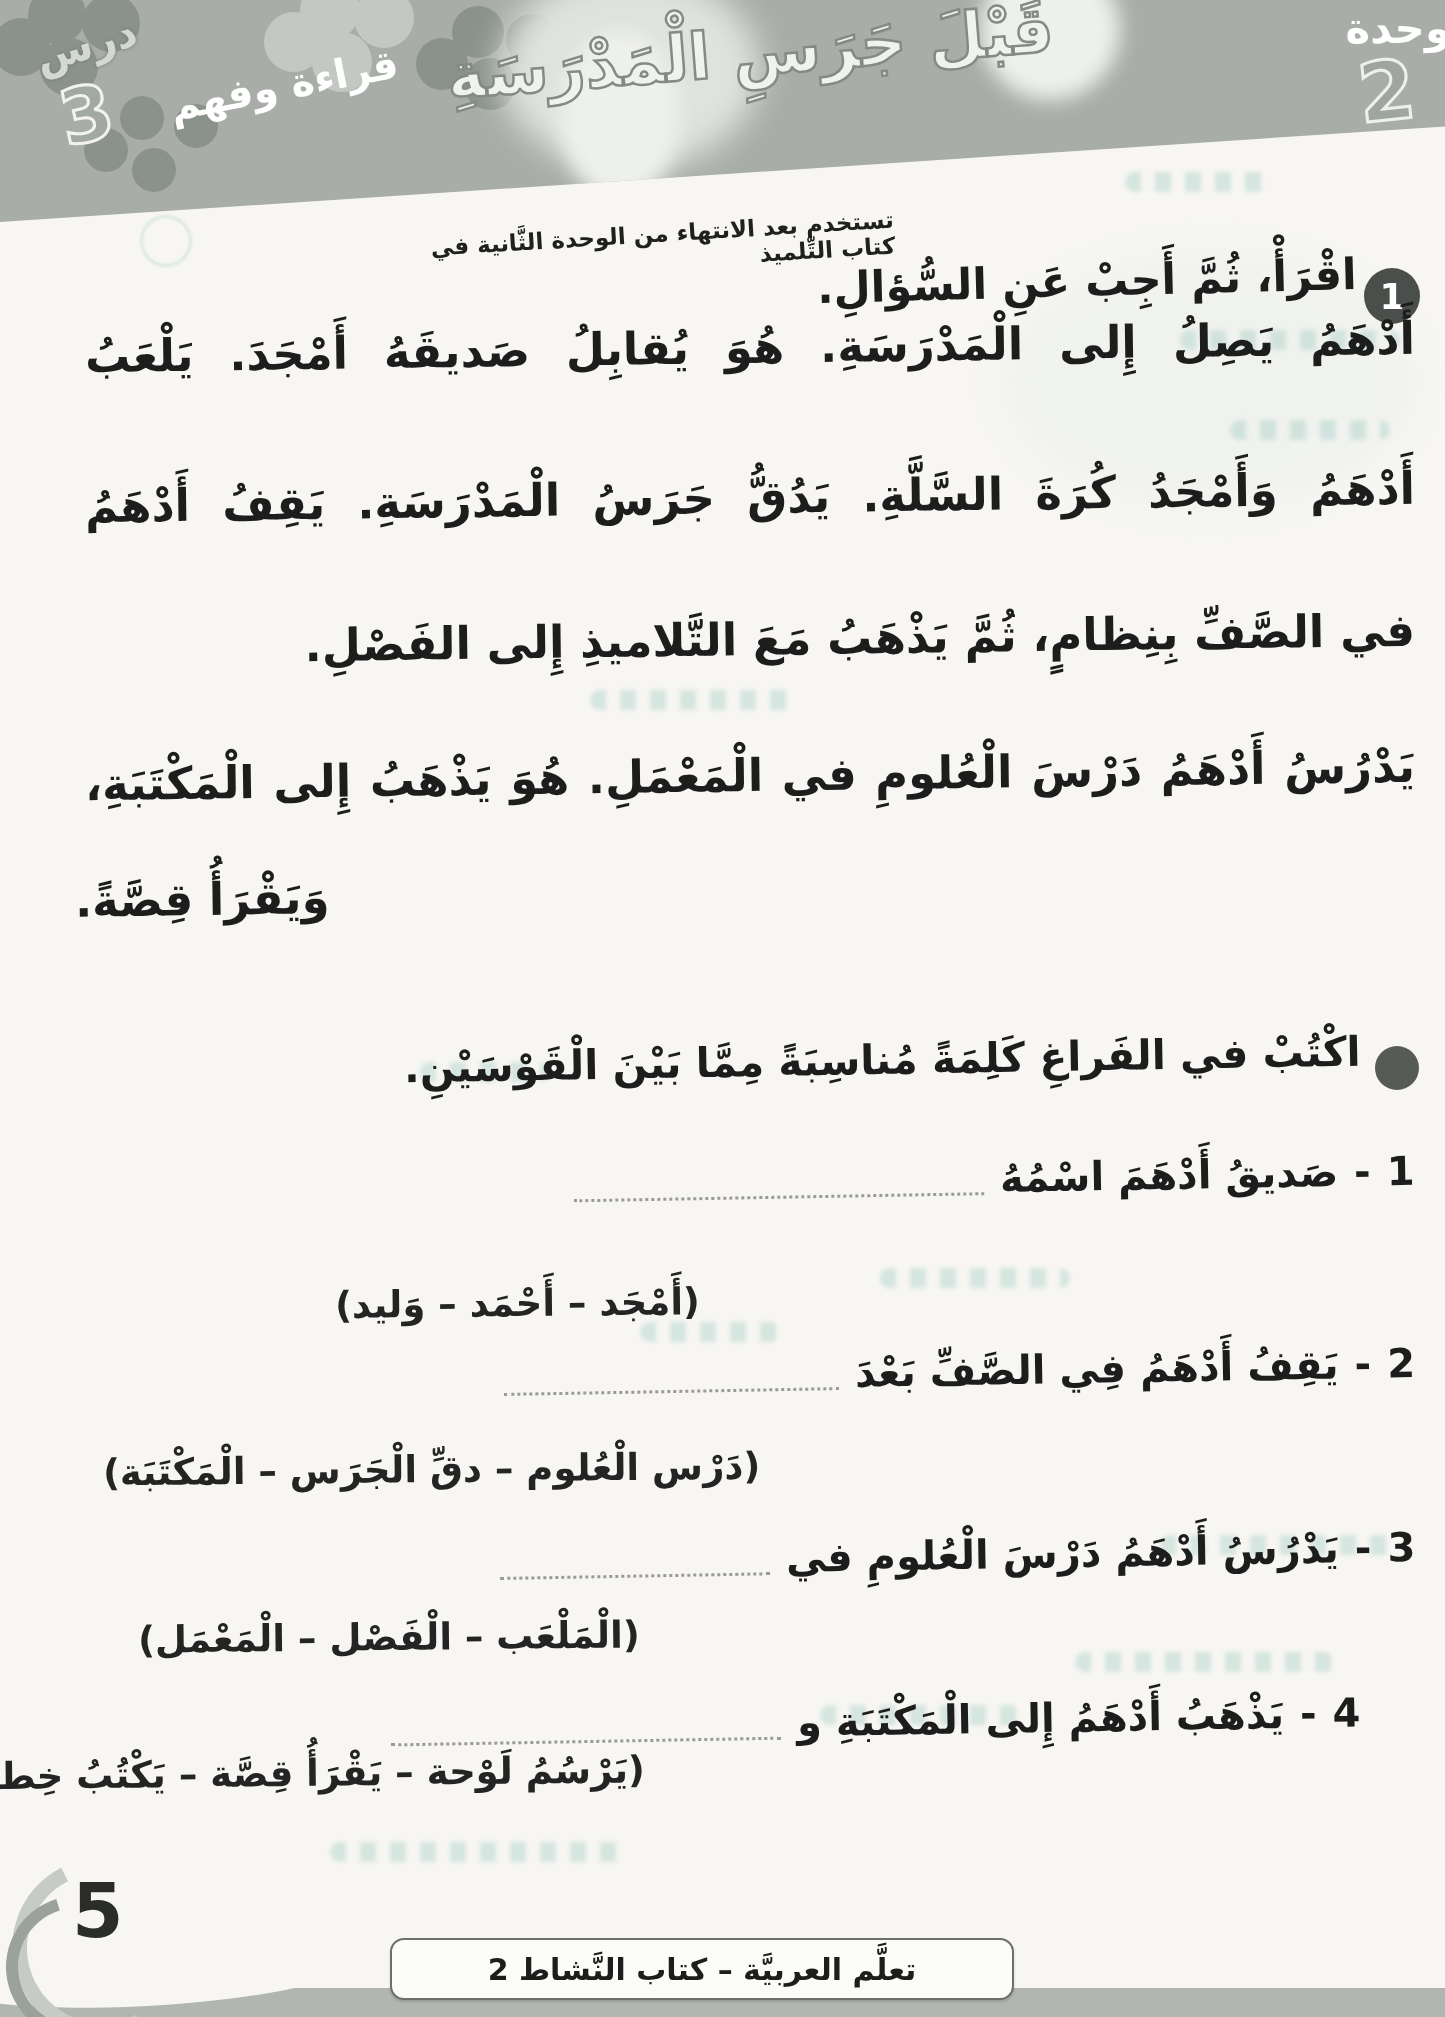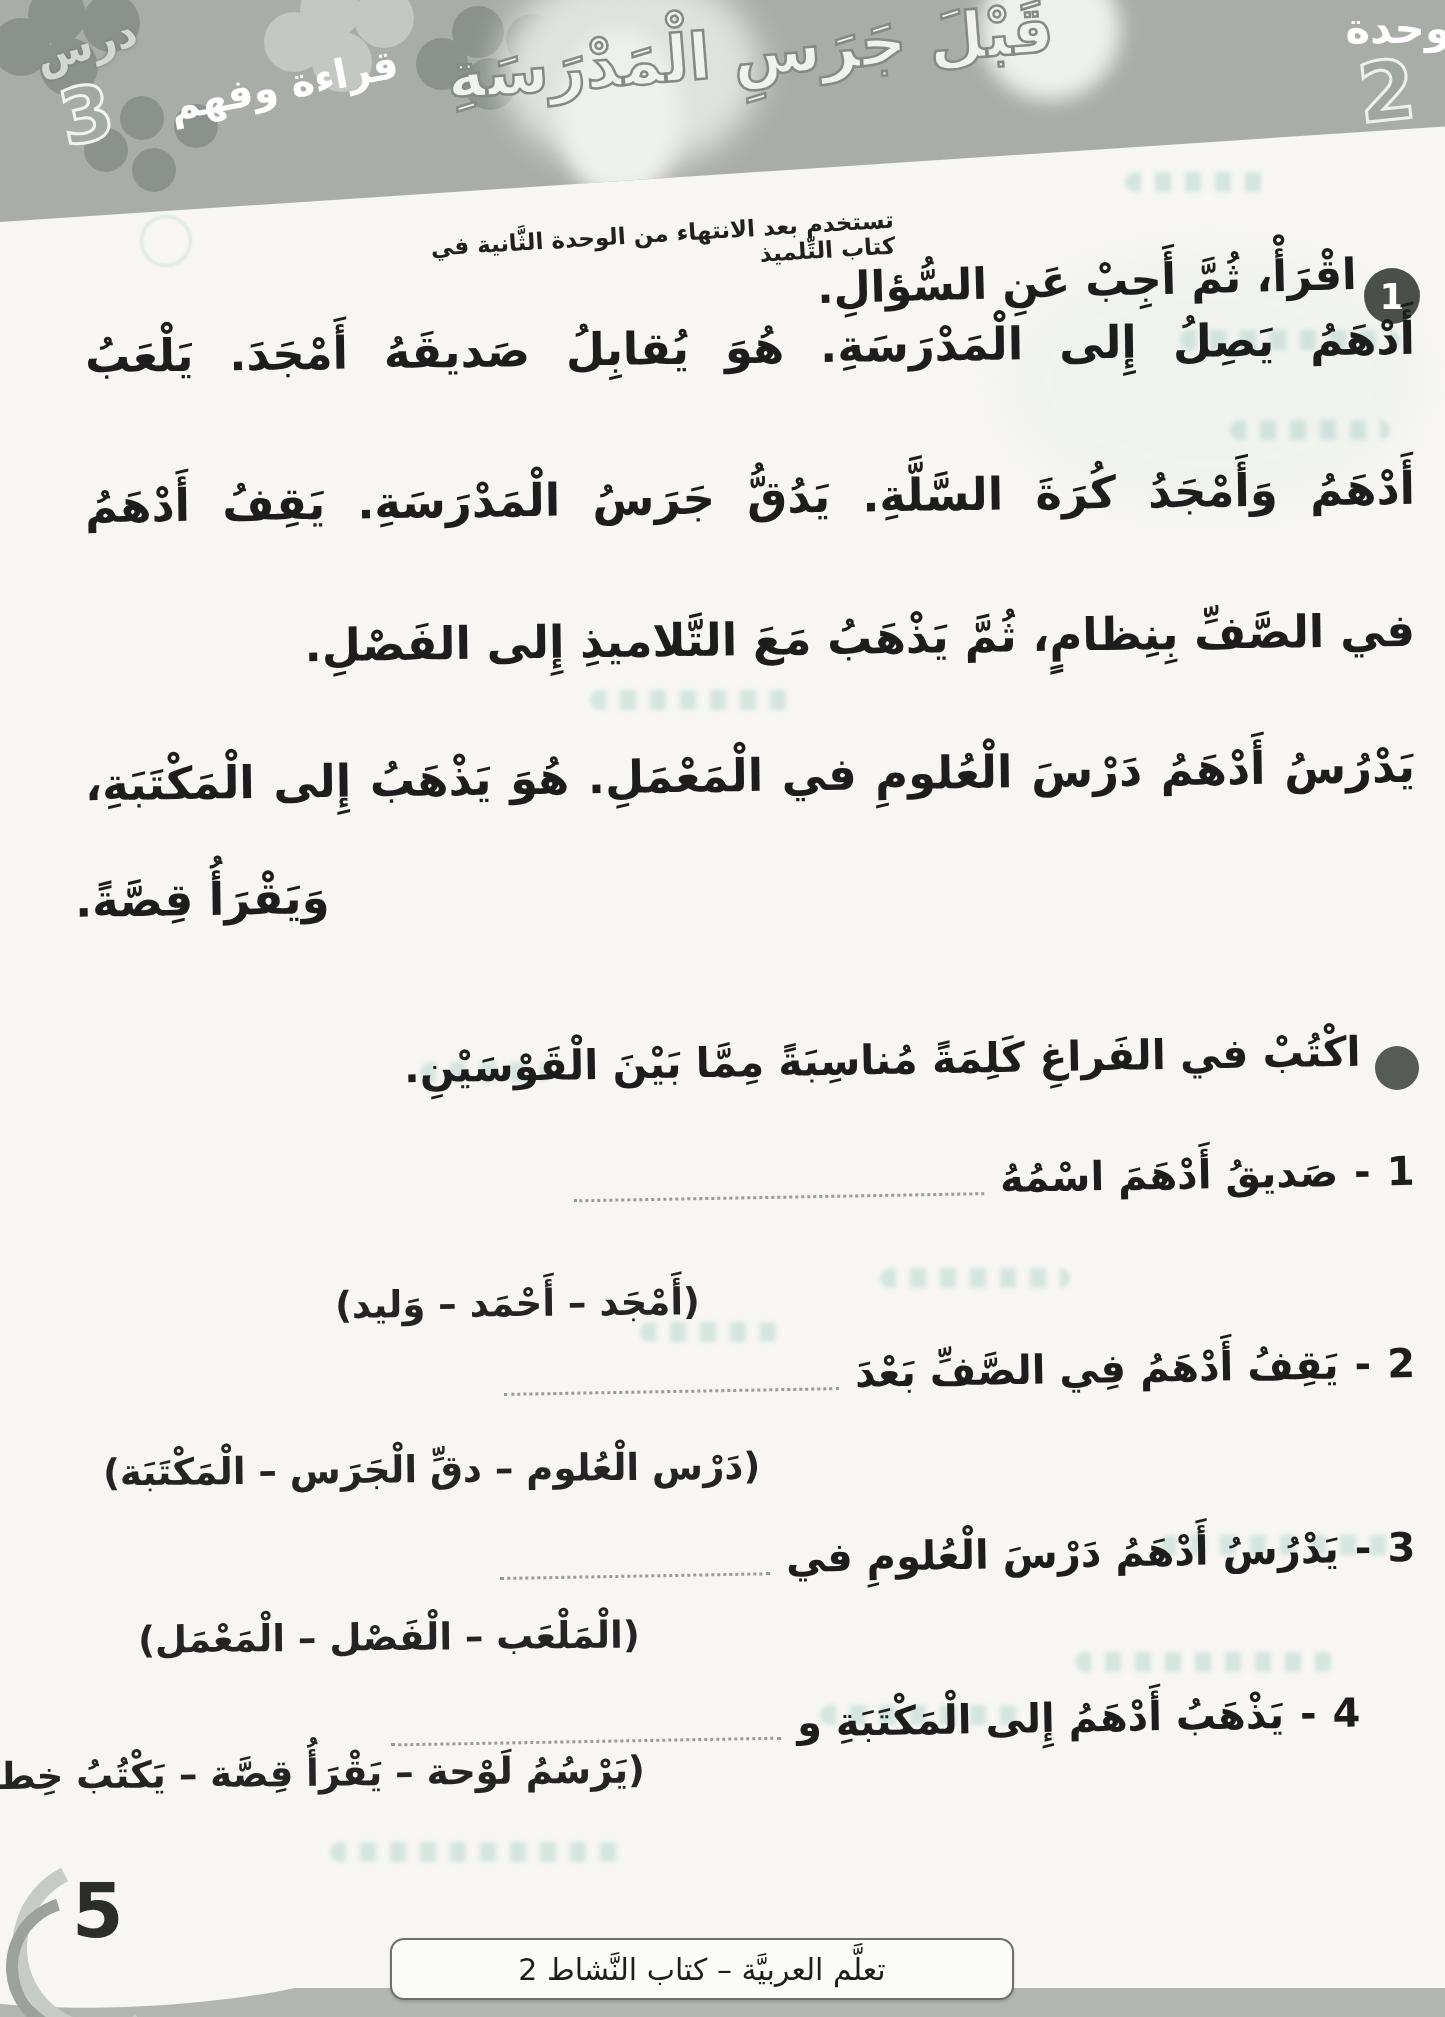--- a/index.html
+++ b/index.html
@@ -96,21 +96,21 @@
     border-left-color:#c6cbc6;border-bottom-color:#c6cbc6;transform:rotate(18deg);}
   .arc-dark{left:6px;top:1896px;width:118px;height:118px;border-width:12px;
     border-left-color:#9ba29c;border-bottom-color:#9ba29c;transform:rotate(28deg);}
   .page-number{
     position:absolute;left:72px;top:1868px;font-size:74px;font-weight:bold;color:#2b2d2b;
   }
   .footer-box{
     position:absolute;left:390px;top:1938px;width:620px;height:58px;
     border:2px solid #6e6e6e;border-radius:14px;background:#fbfbf8;
     display:flex;align-items:center;justify-content:center;
-    font-size:30px;font-weight:normal;color:#1d1d1d;
+    font-size:30px;font-weight:bold;color:#1d1d1d;
     box-shadow:0 2px 3px rgba(0,0,0,.15);
   }
 </style>
 </head>
 <body>
 
 <div class="page">
 
   <div class="band">
     <span class="flower dark" style="left:28px;top:-14px;width:58px;height:58px"></span>

